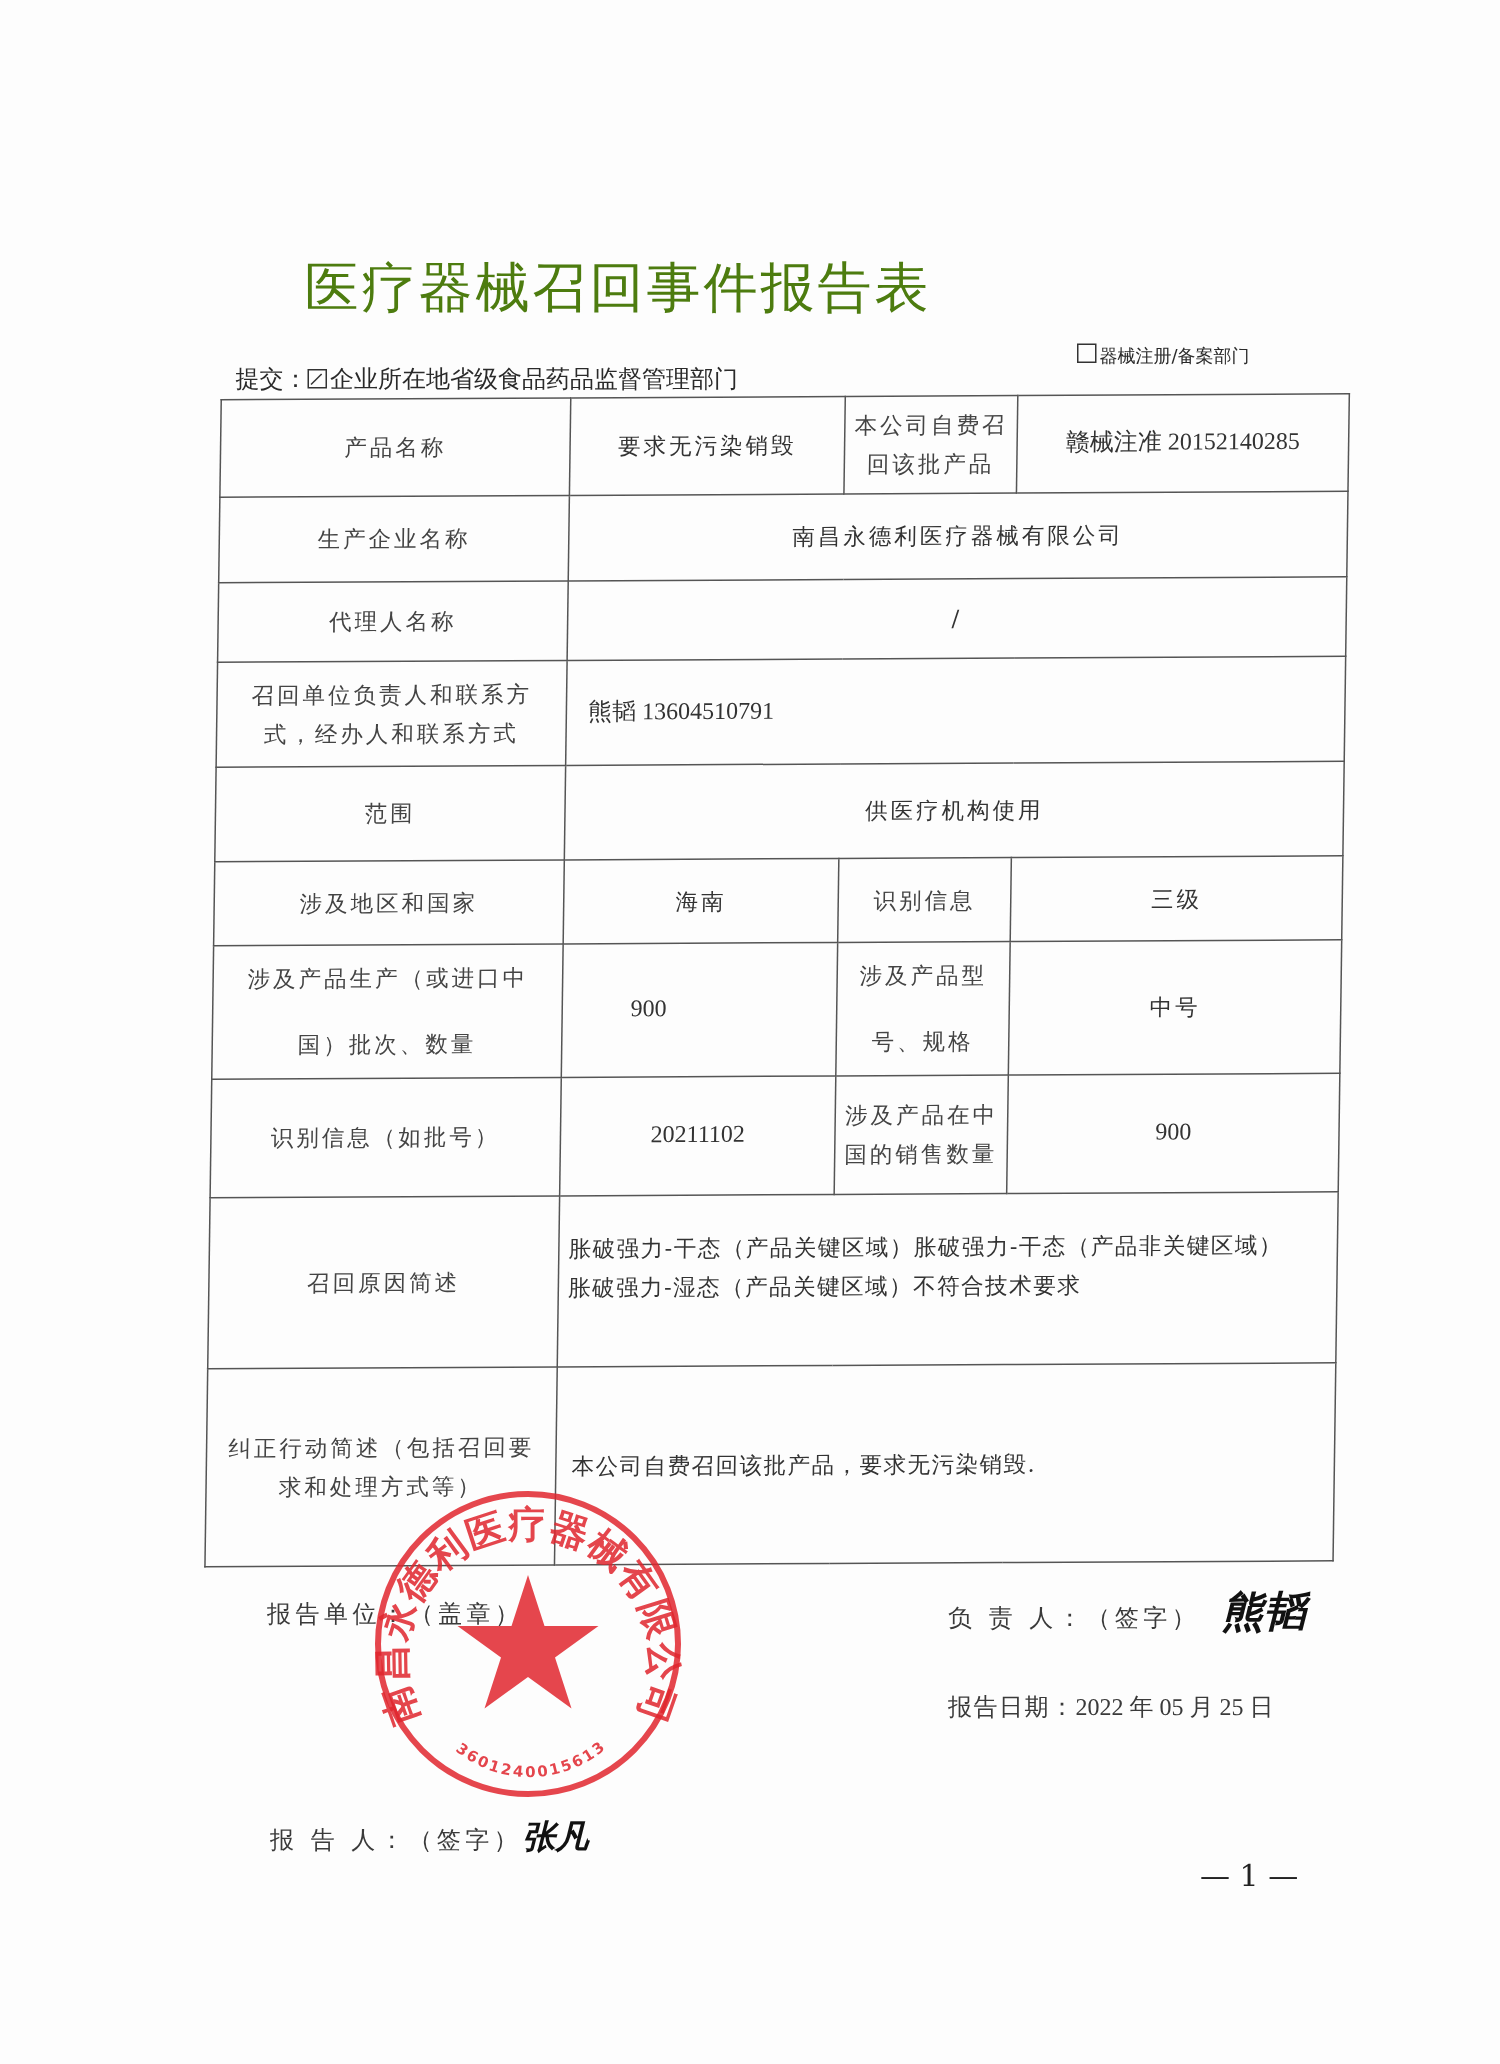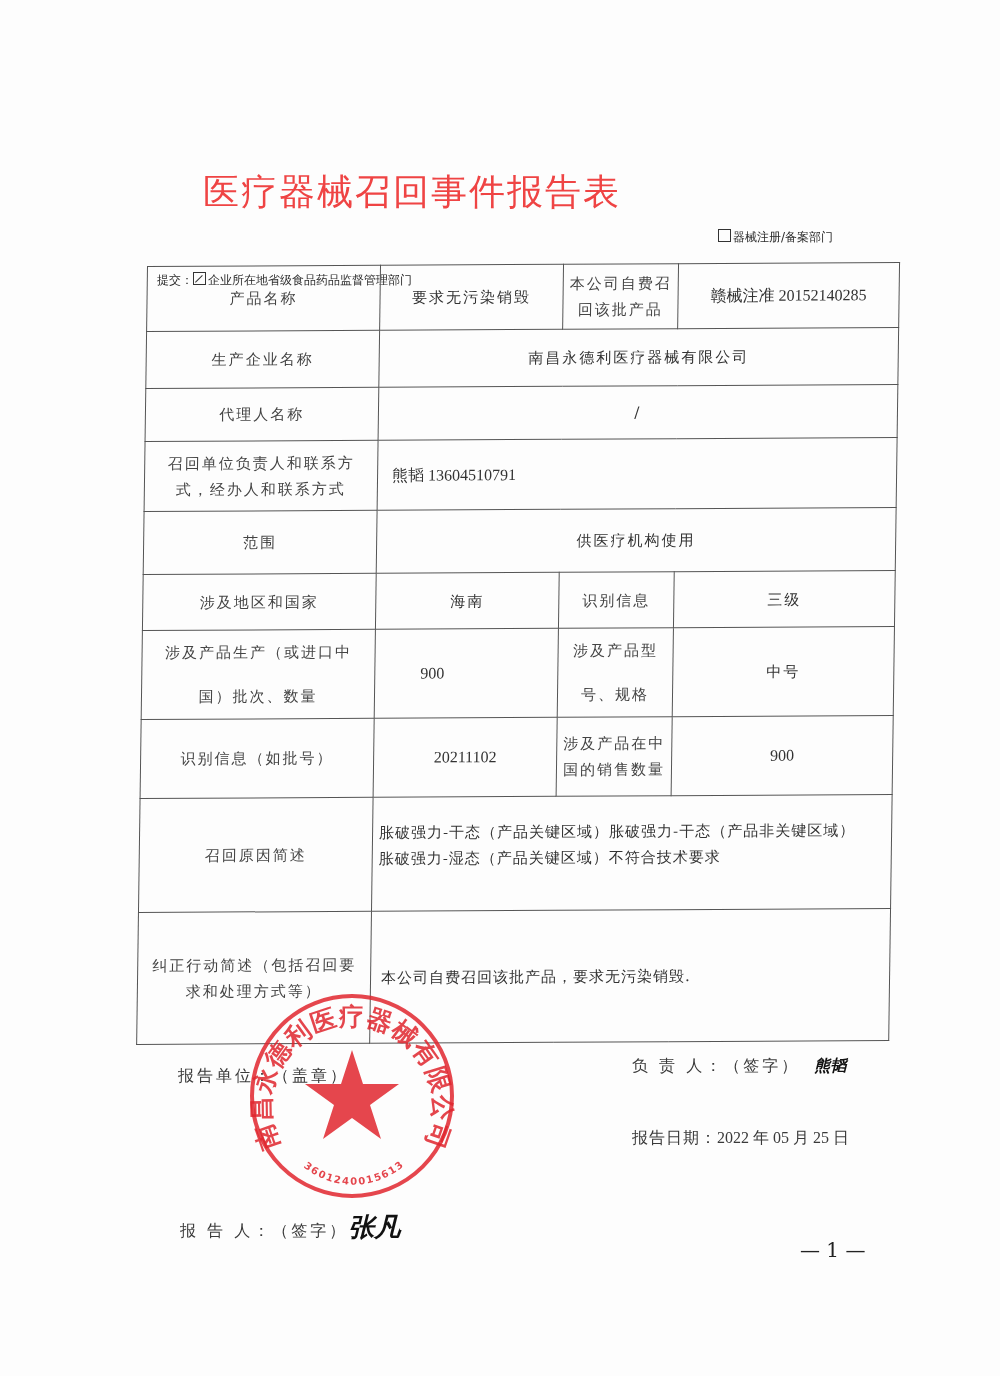--- a/index.html
+++ b/index.html
@@ -3,23 +3,23 @@
 <meta charset="utf-8">
 <style>
   html, body { margin:0; padding:0; }
   body {
     width:1000px; height:1376px; background:#fdfdfd; position:relative; overflow:hidden;
     font-family:"DejaVu Serif","Liberation Serif",serif; color:#3a3a3a;
   }
   .title {
     position:absolute; left:0; width:824px; top:168px; text-align:center;
     font-family:"DejaVu Sans","Liberation Sans",sans-serif;
-    font-size:36px; letter-spacing:2px; color:#ef4444;
+    font-size:36px; letter-spacing:2px; color:#4d7c0f;
   }
-  .submit { position:absolute; left:157px; top:243px; font-size:12px; font-family:"DejaVu Sans",sans-serif; color:#2a2a2a;margin-top:29px; }
+  .submit { position:absolute; left:157px; top:243px; font-size:16px; font-family:"DejaVu Sans",sans-serif; color:#2a2a2a; }
   .submit-right { position:absolute; left:718px; top:229px; font-size:12px; font-family:"DejaVu Sans",sans-serif; color:#2a2a2a; }
   .box { display:inline-block; width:11px; height:11px; border:1px solid #333; vertical-align:-1px; margin-right:2px; position:relative; }
   .box.checked::after { content:""; position:absolute; left:1px; top:-1px; width:8px; height:10px; border-left:1px solid #333; transform:rotate(45deg); transform-origin:bottom left; }
 
   .table-wrap { position:absolute; left:147px; top:266px; width:752px; transform:skewX(-1.1deg) rotate(-0.3deg); transform-origin:top left; }
   table { border-collapse:collapse; width:752px; table-layout:fixed; font-size:15px; letter-spacing:2px; }
   td { border:1px solid #555; text-align:center; vertical-align:middle; padding:0 6px; line-height:26px; color:#333; }
   td.left { text-align:left; padding-left:14px; }
   td.label { color:#444; }
   .num { font-family:"Liberation Serif",serif; font-size:16px; letter-spacing:0; }
@@ -102,24 +102,24 @@
       <td class="label">纠正行动简述（包括召回要求和处理方式等）</td>
       <td colspan="3" class="left" style="padding-left:10px; letter-spacing:1px;">本公司自费召回该批产品，要求无污染销毁.</td>
     </tr>
   </tbody>
     </table>
 </div>
 
 <div class="sign" style="left:178px; top:1066px;">报告单位：（盖章）</div>
 <div class="sign" style="left:632px; top:1056px;">
   <span>负 责 人：（签字）</span>
-  <span class="hand" style="font-size:16px; margin-left:6px;">熊韬</span>
+  <span class="hand" style="font-size:28px; margin-left:6px;">熊韬</span>
 </div>
 <div class="sign" style="left:180px; top:1210px;">
-  <span>报 告 人：（签字）</span><span class="hand" style="font-size:26px;">张凡</span>
+  <span>报 告 人：（签字）</span><span class="hand" style="font-size:22px;">张凡</span>
 </div>
 <div class="sign" style="left:632px; top:1128px; letter-spacing:1px;">
   <span>报告日期：</span><span class="num">2022 年 05 月 25 日</span>
 </div>
 <div class="page-no">— 1 —</div>
 
 <svg class="stamp" viewBox="0 0 208 208">
   <defs>
     <path id="arcTop" d="M 30 150 A 82 82 0 1 1 178 150"></path>
     <path id="arcBot" d="M 52 172 A 78 78 0 0 0 160 170"></path>

